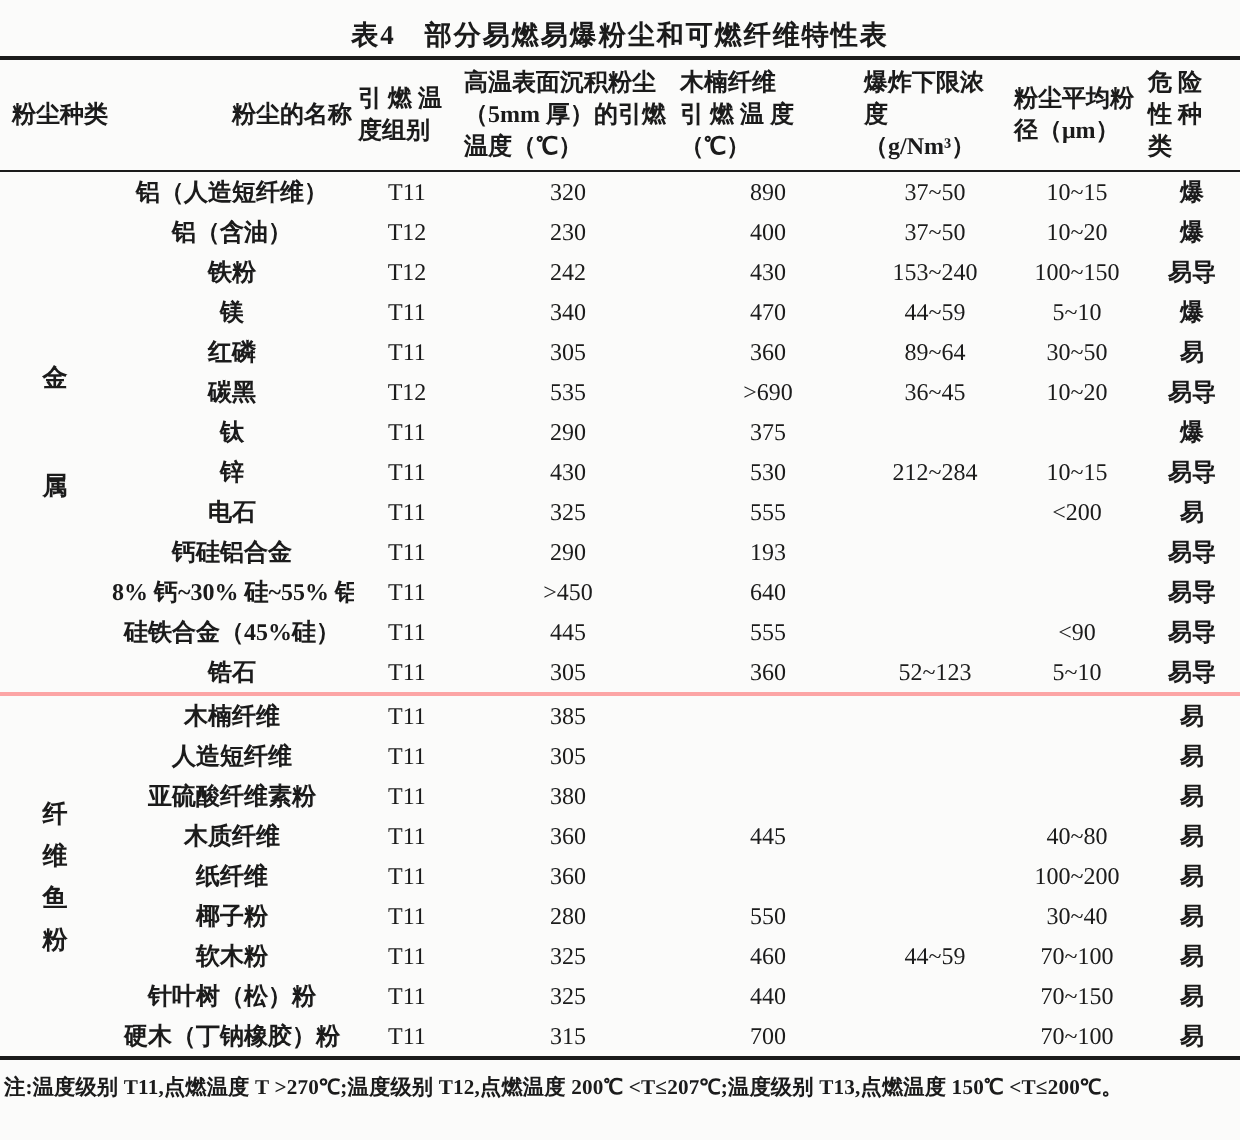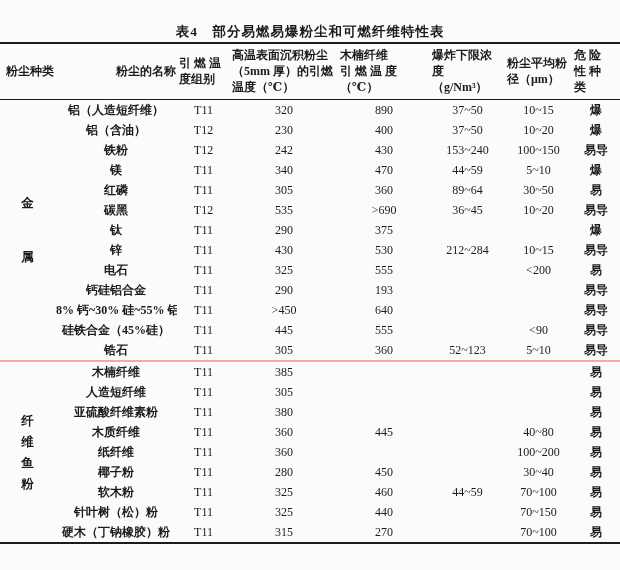--- a/index.html
+++ b/index.html
@@ -9,21 +9,22 @@
     height: 570px;
     background: #fbfbfa;
     overflow: hidden;
     font-family: "Liberation Serif", "DejaVu Serif", serif;
     color: #1b1b1b;
   }
   .page {
     width: 620px;
     height: 570px;
     box-sizing: border-box;
-    padding-top: 21px;
+    padding-top: 7px;
+    font-family: Liberation Serif, serif;
   }
   .title {
     text-align: center;
     font-weight: bold;
     font-size: 13.5px;
     letter-spacing: 1px;
     height: 21px;
     line-height: 21px;
   }
   table.main {
@@ -290,21 +291,21 @@
           <td class="c3">360</td>
           <td class="c4"></td>
           <td class="c5"></td>
           <td class="c6">100~200</td>
           <td class="c7">易</td>
         </tr>
         <tr>
           <td class="c1">椰子粉</td>
           <td class="c2">T11</td>
           <td class="c3">280</td>
-          <td class="c4">450</td>
+          <td class="c4">550</td>
           <td class="c5"></td>
           <td class="c6">30~40</td>
           <td class="c7">易</td>
         </tr>
         <tr>
           <td class="c1">软木粉</td>
           <td class="c2">T11</td>
           <td class="c3">325</td>
           <td class="c4">460</td>
           <td class="c5">44~59</td>
@@ -317,21 +318,22 @@
           <td class="c3">325</td>
           <td class="c4">440</td>
           <td class="c5"></td>
           <td class="c6">70~150</td>
           <td class="c7">易</td>
         </tr>
         <tr>
           <td class="c1">硬木（丁钠橡胶）粉</td>
           <td class="c2">T11</td>
           <td class="c3">315</td>
-          <td class="c4">270</td>
+          <td class="c4">700</td>
           <td class="c5"></td>
           <td class="c6">70~100</td>
           <td class="c7">易</td>
         </tr>
       </tbody>
   </table>
 
+  <div class="note">注:温度级别 T11,点燃温度 T &gt;270℃;温度级别 T12,点燃温度 200℃ &lt;T≤207℃;温度级别 T13,点燃温度 150℃ &lt;T≤200℃。</div>
 </div>
 
 </body></html>

